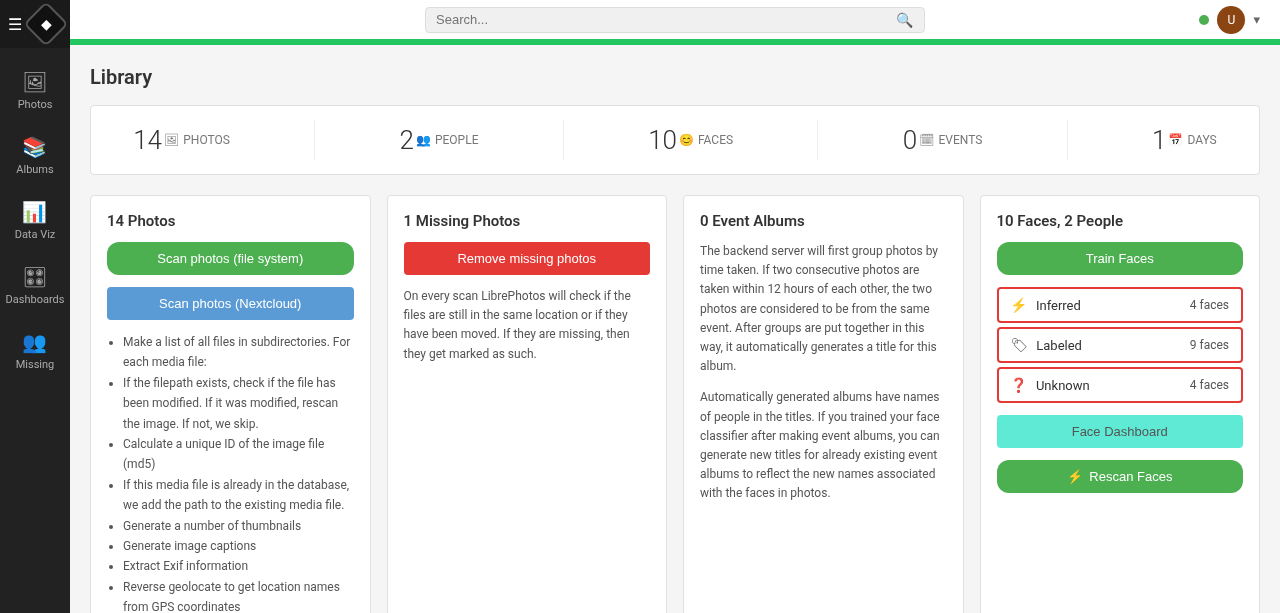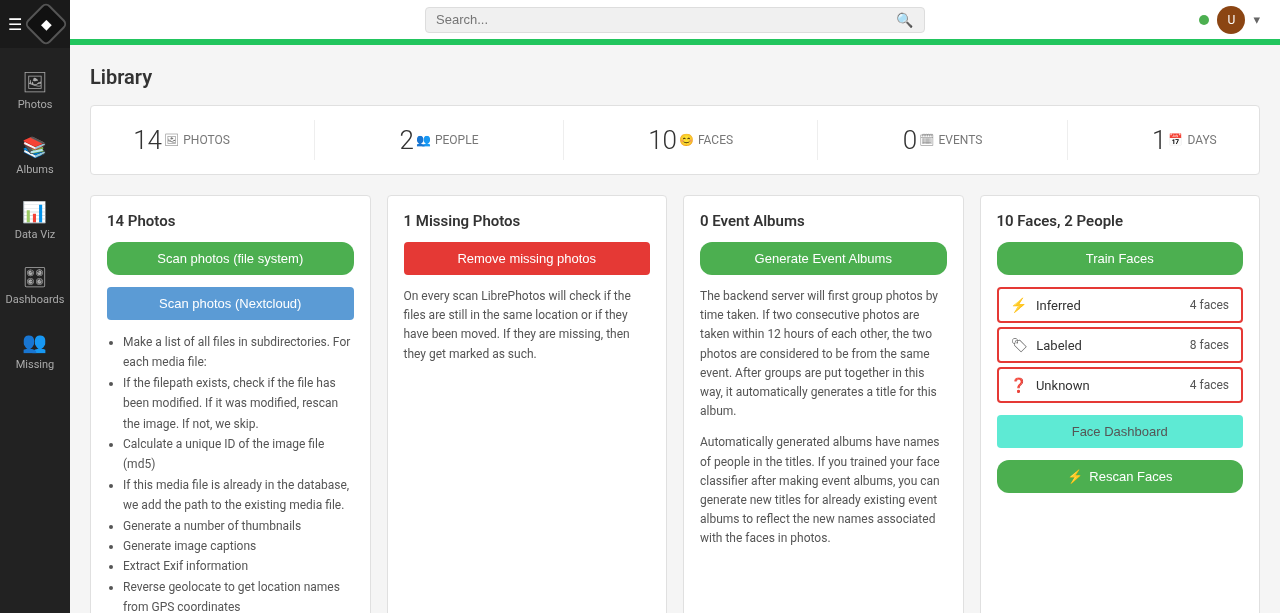--- a/index.html
+++ b/index.html
@@ -257,21 +257,20 @@
       </div>
 
       <div class="card">
         <div class="card-title">1 Missing Photos</div>
         <button class="btn-red">Remove missing photos</button>
         <p class="desc-text">On every scan LibrePhotos will check if the files are still in the same location or if they have been moved. If they are missing, then they get marked as such.</p>
       </div>
 
       <div class="card">
         <div class="card-title">0 Event Albums</div>
-        <button class="btn-green">Generate Event Albums</button>
         <p class="desc-text">The backend server will first group photos by time taken. If two consecutive photos are taken within 12 hours of each other, the two photos are considered to be from the same event. After groups are put together in this way, it automatically generates a title for this album.</p>
         <p class="desc-text">Automatically generated albums have names of people in the titles. If you trained your face classifier after making event albums, you can generate new titles for already existing event albums to reflect the new names associated with the faces in photos.</p>
       </div>
 
       <div class="card">
         <div class="card-title">10 Faces, 2 People</div>
         <button class="btn-green">Train Faces</button>
         <div class="face-items">
 
           <div class="face-item annotated">
@@ -280,21 +279,21 @@
               <span>Inferred</span>
             </div>
             <span class="face-item-count">4 faces</span>
           </div>
 
           <div class="face-item face-labeled">
             <div class="face-item-left">
               <span class="icon-tag">🏷</span>
               <span>Labeled</span>
             </div>
-            <span class="face-item-count">8 faces</span>
+            <span class="face-item-count">9 faces</span>
           </div>
 
           <div class="face-item annotated">
             <div class="face-item-left">
               <span class="icon-question">❓</span>
               <span>Unknown</span>
             </div>
             <span class="face-item-count">4 faces</span>
           </div>
         </div>

